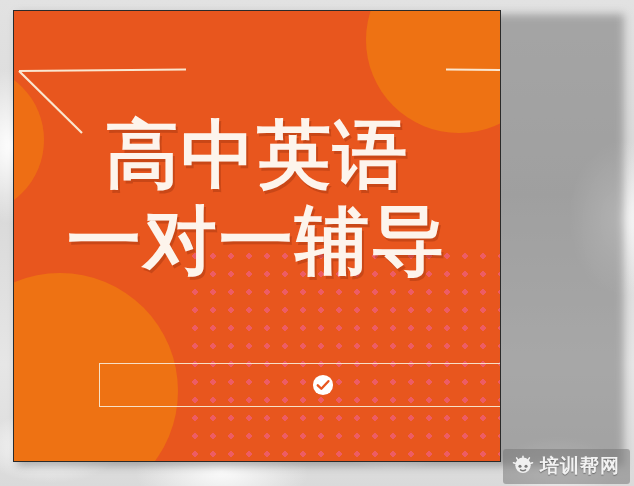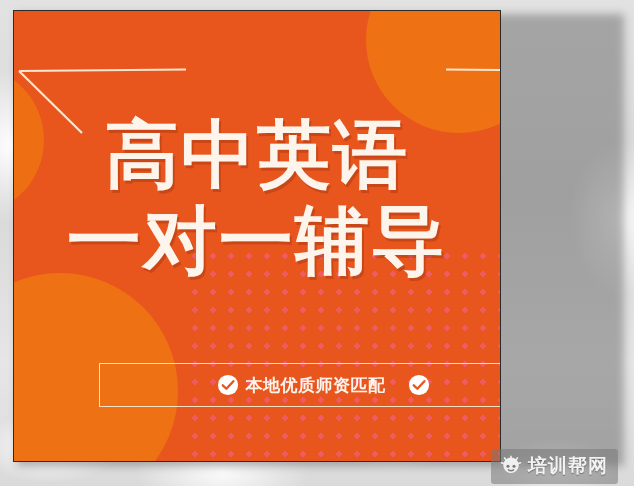--- a/index.html
+++ b/index.html
@@ -93,21 +93,21 @@
   }
   .badge{display:flex;align-items:center;gap:7px;}
   .badge-label{
     color:#fdf4ec;font-size:17px;font-weight:bold;letter-spacing:.5px;
     white-space:nowrap;
   }
   .check{width:22px;height:22px;flex:0 0 22px;}
 
   
   .watermark{
-    position:absolute;right:16px;bottom:2px;
+    position:absolute;right:4px;bottom:2px;
     display:flex;align-items:center;gap:6px;
     padding:4px 10px 5px 9px;
     background:rgba(120,120,120,.55);
     border-radius:3px;
   }
   .wm-text{
     color:#f2f2f2;font-size:19px;font-weight:bold;letter-spacing:1px;
     text-shadow:0 1px 1px rgba(0,0,0,.35);
     white-space:nowrap;
   }
@@ -139,29 +139,20 @@
       </svg>
     </div>
 
     <div class="headline">
       <span class="line">高中英语</span>
       <span class="line">一对一辅导</span>
     </div>
 
     <div class="badge-box">
 
-      <div class="badge">
-        <span class="check">
-          <svg viewBox="0 0 24 24" width="22" height="22" xmlns="http://www.w3.org/2000/svg">
-            <circle cx="12" cy="12" r="11" fill="#ffffff"></circle>
-            <path d="M6.3 12.4 L10.2 16.1 L17.9 7.9" fill="none" stroke="#e8561e" stroke-width="2.6" stroke-linecap="round" stroke-linejoin="round"></path>
-          </svg>
-        </span>
-        <span class="badge-label">本地优质师资匹配</span>
-      </div>
 
       <div class="badge">
         <span class="check">
           <svg viewBox="0 0 24 24" width="22" height="22" xmlns="http://www.w3.org/2000/svg">
             <circle cx="12" cy="12" r="11" fill="#ffffff"></circle>
             <path d="M6.3 12.4 L10.2 16.1 L17.9 7.9" fill="none" stroke="#e8561e" stroke-width="2.6" stroke-linecap="round" stroke-linejoin="round"></path>
           </svg>
         </span>
       </div>
 

